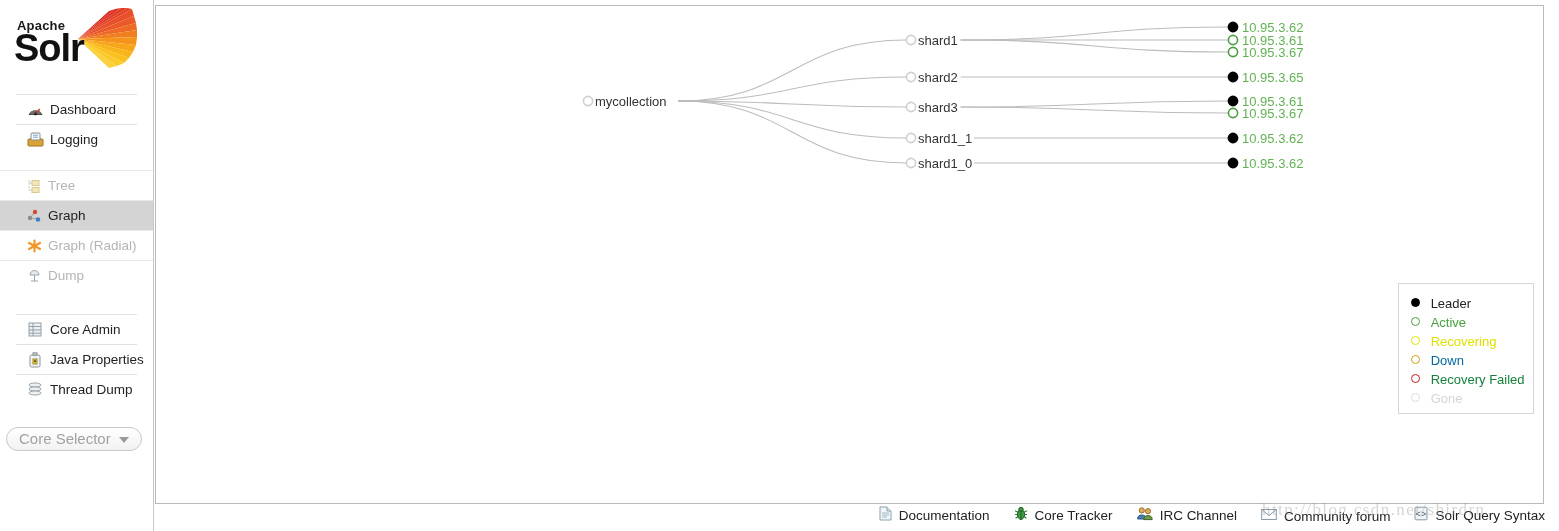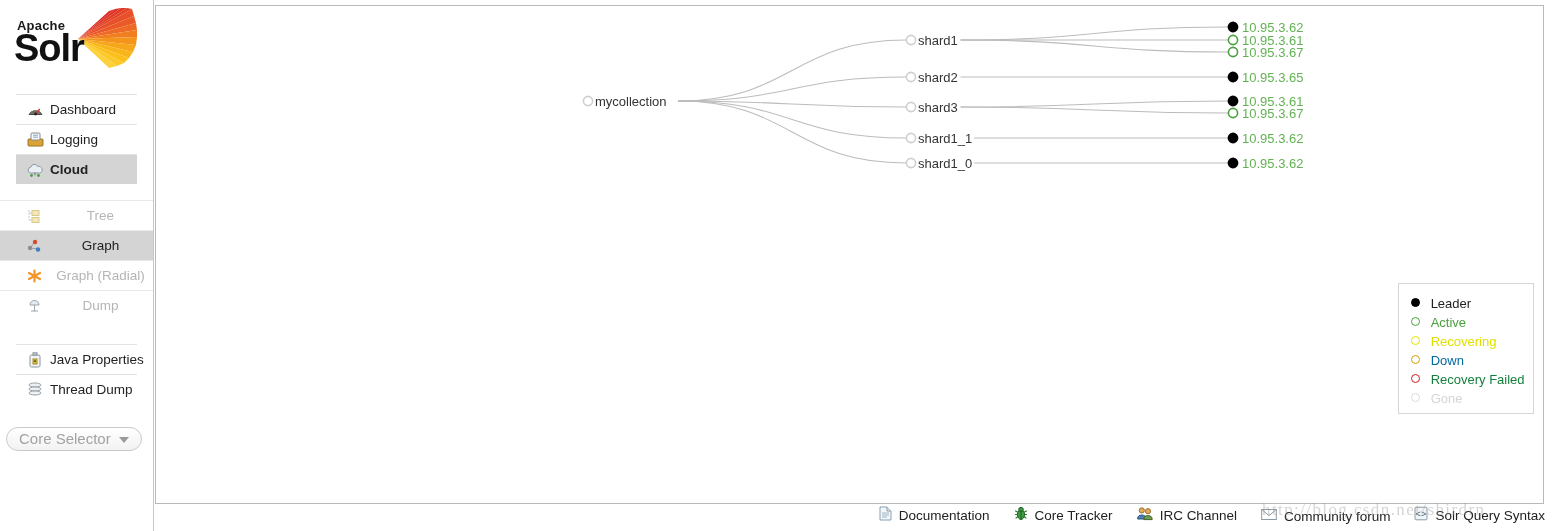--- a/index.html
+++ b/index.html
@@ -51,21 +51,21 @@
     white-space: nowrap;
   }
   .nav-item .nav-label { margin-left: 24px; }
   .nav-item.active { background: #d4d4d4; font-weight: bold; }
   .nav-icon {
     position: absolute; left: 10px; top: 50%;
     transform: translateY(-50%);
     width: 18px; height: 18px;
     display: flex; align-items: center; justify-content: center;
   }
-  .sub-list { list-style: none; margin: 0; padding: 0; text-align: center; }
+  .sub-list { list-style: none; margin: 0; padding: 0; }
   .sub-item {
     position: relative;
     height: 30px; line-height: 30px;
     border-top: 1px solid #e9e9e9;
     padding-left: 26px;
     font-size: 13.5px;
     color: #b5b5b5;
     cursor: pointer;
     white-space: nowrap;
   }
@@ -222,31 +222,20 @@
           <svg width="17" height="15" viewBox="0 0 17 15">
             <rect x="1" y="7" width="15" height="7" rx="1" fill="#d9a33a" stroke="#9c7322"></rect>
             <rect x="4" y="1" width="9" height="7" rx="1" fill="#fafafa" stroke="#8a8a8a"></rect>
             <line x1="6" y1="3.2" x2="11" y2="3.2" stroke="#7aa6cf" stroke-width="1"></line>
             <line x1="6" y1="5.2" x2="11" y2="5.2" stroke="#7aa6cf" stroke-width="1"></line>
           </svg>
         </span>
         <span class="nav-label">Logging</span>
       </li>
 
-      <li class="nav-item active">
-        <span class="nav-icon">
-          <svg width="18" height="14" viewBox="0 0 18 14">
-            <path d="M4.5 10 a3 3 0 0 1 .4 -5.9 a3.6 3.6 0 0 1 6.8 -.6 a2.8 2.8 0 0 1 2.1 6.5 Z" fill="#e9eef2" stroke="#8d9aa4" stroke-width="1"></path>
-            <line x1="9" y1="9.5" x2="9" y2="12.5" stroke="#6e7d88" stroke-width="1"></line>
-            <circle cx="5.5" cy="12.5" r="1.4" fill="#4aa03f"></circle>
-            <circle cx="12.5" cy="12.5" r="1.4" fill="#4aa03f"></circle>
-          </svg>
-        </span>
-        <span class="nav-label">Cloud</span>
-      </li>
     </ul>
 
     <ul class="sub-list">
       <li class="sub-item">
         <span class="sub-icon">
           <svg width="15" height="14" viewBox="0 0 15 14">
             <line x1="2" y1="1" x2="2" y2="11" stroke="#c9c9c9" stroke-dasharray="2 1"></line>
             <line x1="2" y1="4" x2="5" y2="4" stroke="#c9c9c9"></line>
             <line x1="2" y1="11" x2="5" y2="11" stroke="#c9c9c9"></line>
             <rect x="5" y="1.5" width="7" height="5" fill="#f5e6b8" stroke="#d8c98c"></rect>
@@ -291,20 +280,32 @@
             <line x1="4" y1="12" x2="11" y2="12" stroke="#9aa4ac"></line>
           </svg>
         </span>
         <span class="nav-label">Dump</span>
       </li>
     </ul>
 
     <div style="height:8px"></div>
 
     <ul class="nav-list">
+      <li class="nav-item">
+        <span class="nav-icon">
+          <svg width="16" height="15" viewBox="0 0 16 15">
+            <rect x="2" y="1" width="12" height="13" fill="#eef1f3" stroke="#93a0a8"></rect>
+            <line x1="2" y1="4.5" x2="14" y2="4.5" stroke="#93a0a8"></line>
+            <line x1="2" y1="8" x2="14" y2="8" stroke="#93a0a8"></line>
+            <line x1="2" y1="11.2" x2="14" y2="11.2" stroke="#93a0a8"></line>
+            <line x1="6" y1="1" x2="6" y2="14" stroke="#93a0a8"></line>
+          </svg>
+        </span>
+        <span class="nav-label">Core Admin</span>
+      </li>
 
       <li class="nav-item">
         <span class="nav-icon">
           <svg width="14" height="16" viewBox="0 0 14 16">
             <rect x="2" y="3" width="10" height="12" rx="1.5" fill="#f1f3f5" stroke="#8b949b"></rect>
             <rect x="5" y="0.8" width="4" height="2.4" fill="#c9ccd0" stroke="#8b949b"></rect>
             <rect x="5" y="7" width="4" height="5" fill="#e8c547" stroke="#a08a26"></rect>
             <circle cx="7" cy="9.2" r="1.1" fill="#6b5a10"></circle>
           </svg>
         </span>

